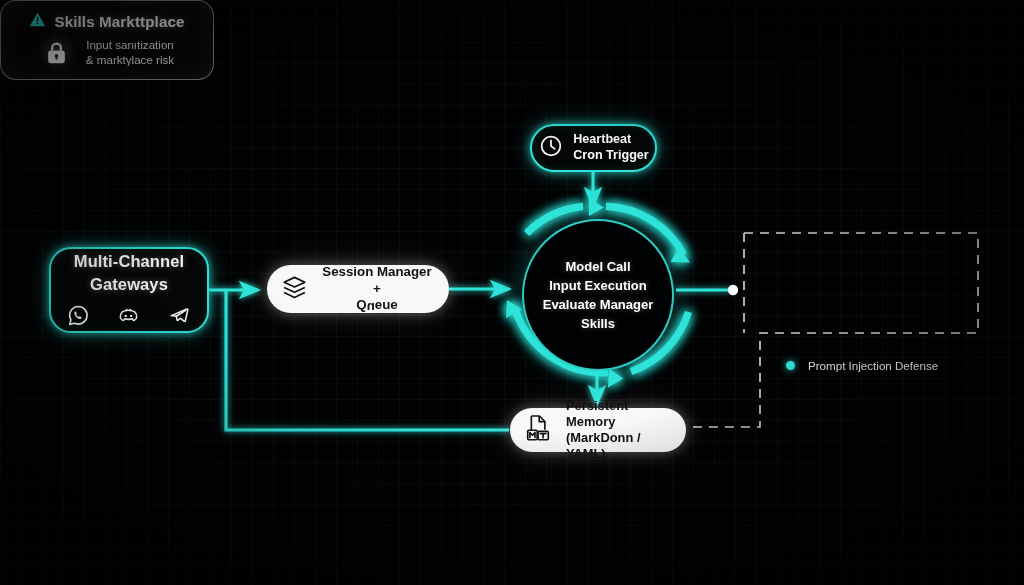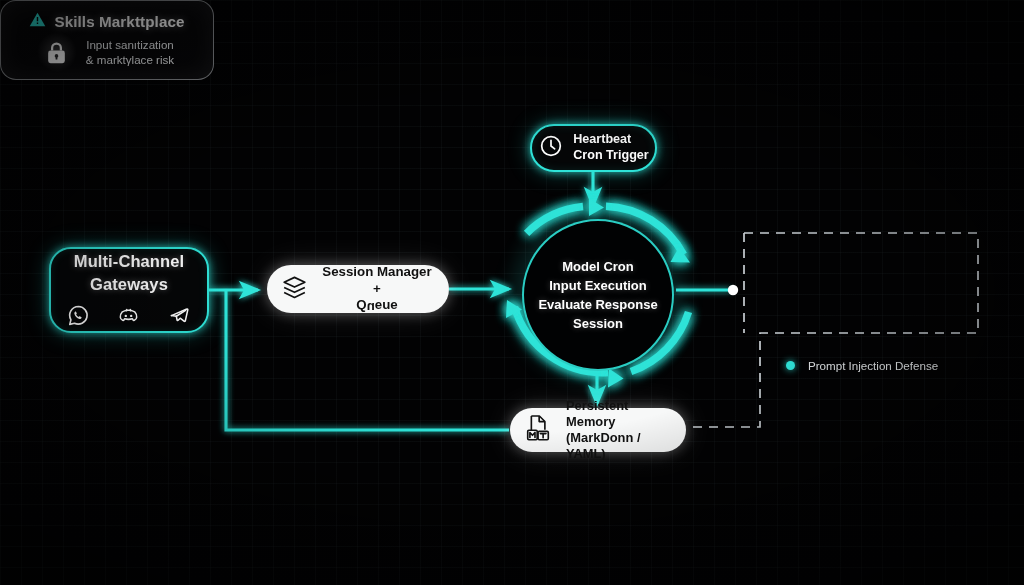--- a/index.html
+++ b/index.html
@@ -227,24 +227,24 @@
       </svg>
     </span>
     <span class="txt">
       <span>Heartbeat</span><br>
       <span>Cron Trigger</span>
     </span>
   </div>
 
   <div class="node" id="loop">
     <div class="loop-text">
-      <div>Model Cron</div>
+      <div>Model Call</div>
       <div>Input Execution</div>
-      <div>Evaluate Response</div>
-      <div>Session</div>
+      <div>Evaluate Manager</div>
+      <div>Skills</div>
     </div>
   </div>
 
   <div class="node node-white" id="memory">
     <span>
       <svg width="33" height="33" viewBox="0 0 30 30" fill="none" stroke="#111" stroke-width="1.5">
         <path d="M8.5 3.6h7.3l5 5v7.6" stroke-linejoin="round"></path>
         <path d="M8.5 3.6v13.2" stroke-linejoin="round"></path>
         <path d="M15.6 3.7v5h5.1" stroke-linejoin="round"></path>
         <rect x="5.2" y="16.6" width="8.6" height="8.6" rx="1"></rect>

